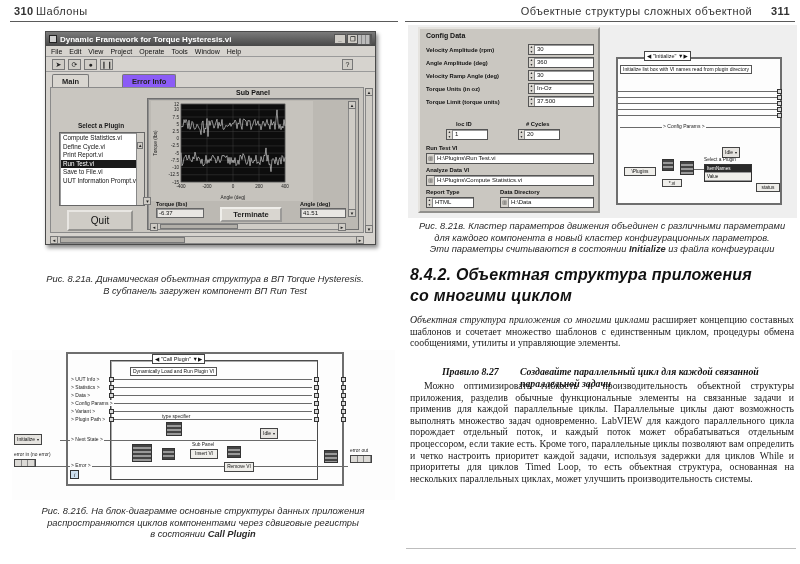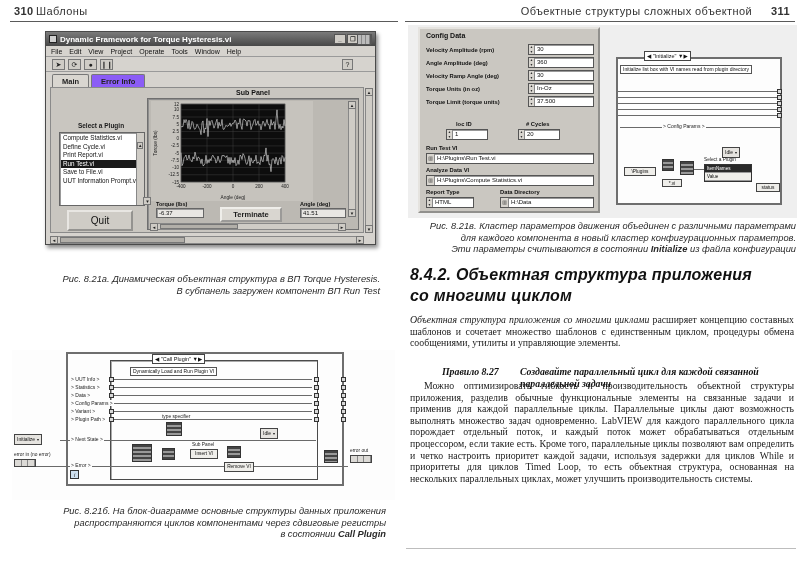--- a/index.html
+++ b/index.html
@@ -27,21 +27,21 @@
   .menubar { position:absolute; left:0; top:14px; width:100%; height:11px; display:flex; gap:7px;
              align-items:center; padding:0 5px; font-size:7px; color:#111; border-bottom:1px solid #9a9a9a; }
   .toolbar { position:absolute; left:0; top:25px; width:100%; height:15px; display:flex; gap:3px;
              align-items:center; padding:0 6px; border-bottom:1px solid #9a9a9a; }
   .tbtn { width:13px; height:11px; border:1px solid #777; background:#cfccc6; font-size:7px;
           line-height:10px; text-align:center; color:#222; }
   .conn-pane { position:absolute; right:4px; top:2px; width:14px; height:11px; border:1px solid #555;
                background:repeating-linear-gradient(90deg,#bbb 0 3px,#888 3px 4px); }
   .helpbtn { position:absolute; right:22px; top:27px; width:11px; height:11px; border:1px solid #777;
              background:#cfccc6; font-size:7px; text-align:center; line-height:10px; }
-  .tabstrip { position:absolute; left:6px; top:42px; display:flex; }
+  .tabstrip { position:absolute; left:6px; top:42px; display:flex;gap:31px; }
   .tab { height:13px; padding:0 9px; font-size:7.5px; font-weight:bold; line-height:13px;
          border:1px solid #777; border-bottom:none; background:#8b5cf6; color:#222;
          border-radius:2px 2px 0 0; margin-right:2px; }
   .tab.active { background:#d9d6d0; position:relative; z-index:2; }
   .tabpanel { position:absolute; left:4px; top:55px; width:314px; height:146px;
               background:#c9c6c0; border:1px solid #8a8a8a; }
   .subpanel-label { position:absolute; left:96px; top:1px; width:212px; text-align:center;
                     font-size:7px; font-weight:bold; color:#111; }
   .subpanel { position:absolute; left:96px; top:10px; width:212px; height:132px;
               background:#bcb9b3; border:1px solid #6f6f6f; box-shadow:inset 1px 1px 0 #8e8e8e; }
@@ -72,21 +72,21 @@
   .sub-vscroll { position:absolute; right:2px; top:2px; width:8px; height:116px; }
   .torq-row { position:absolute; left:0; top:102px; width:100%; height:22px; font-size:5.5px; }
   .mini-label { font-weight:bold; color:#111; }
   .mini-box { background:#e9e7e3; border:1px solid #666; box-shadow:inset 1px 1px 0 #999;
               font-size:6px; padding:1px 2px; color:#111; }
   .terminate-btn { position:absolute; left:72px; top:6px; width:62px; height:15px; background:#d9d6d0;
                    border:2px outset #efeeea; font-size:7.5px; font-weight:bold; text-align:center; line-height:11px; }
 
   
   .caption { position:absolute; font-style:italic; font-size:9.3px; line-height:11.5px;
-             text-align:right; color:#2a2a2a; }
+             text-align:center; color:#2a2a2a; }
   .sec-heading { position:absolute; left:410px; font-size:16px; font-weight:bold; font-style:italic;
                  color:#111; letter-spacing:.2px; }
   .bodytext { position:absolute; font-family:"Liberation Serif",serif; font-size:9.8px;
               line-height:11.6px; text-align:justify; color:#1a1a1a; }
   .bodytext p { text-indent:14px; }
   .rulebox { position:absolute; display:flex; font-family:"Liberation Serif",serif;
              font-size:9.8px; font-weight:bold; font-style:italic; line-height:12px; color:#111; }
   .rulebox .rlabel { flex:none; width:78px; }
   .rulebox .rtext { flex:1; }
 

